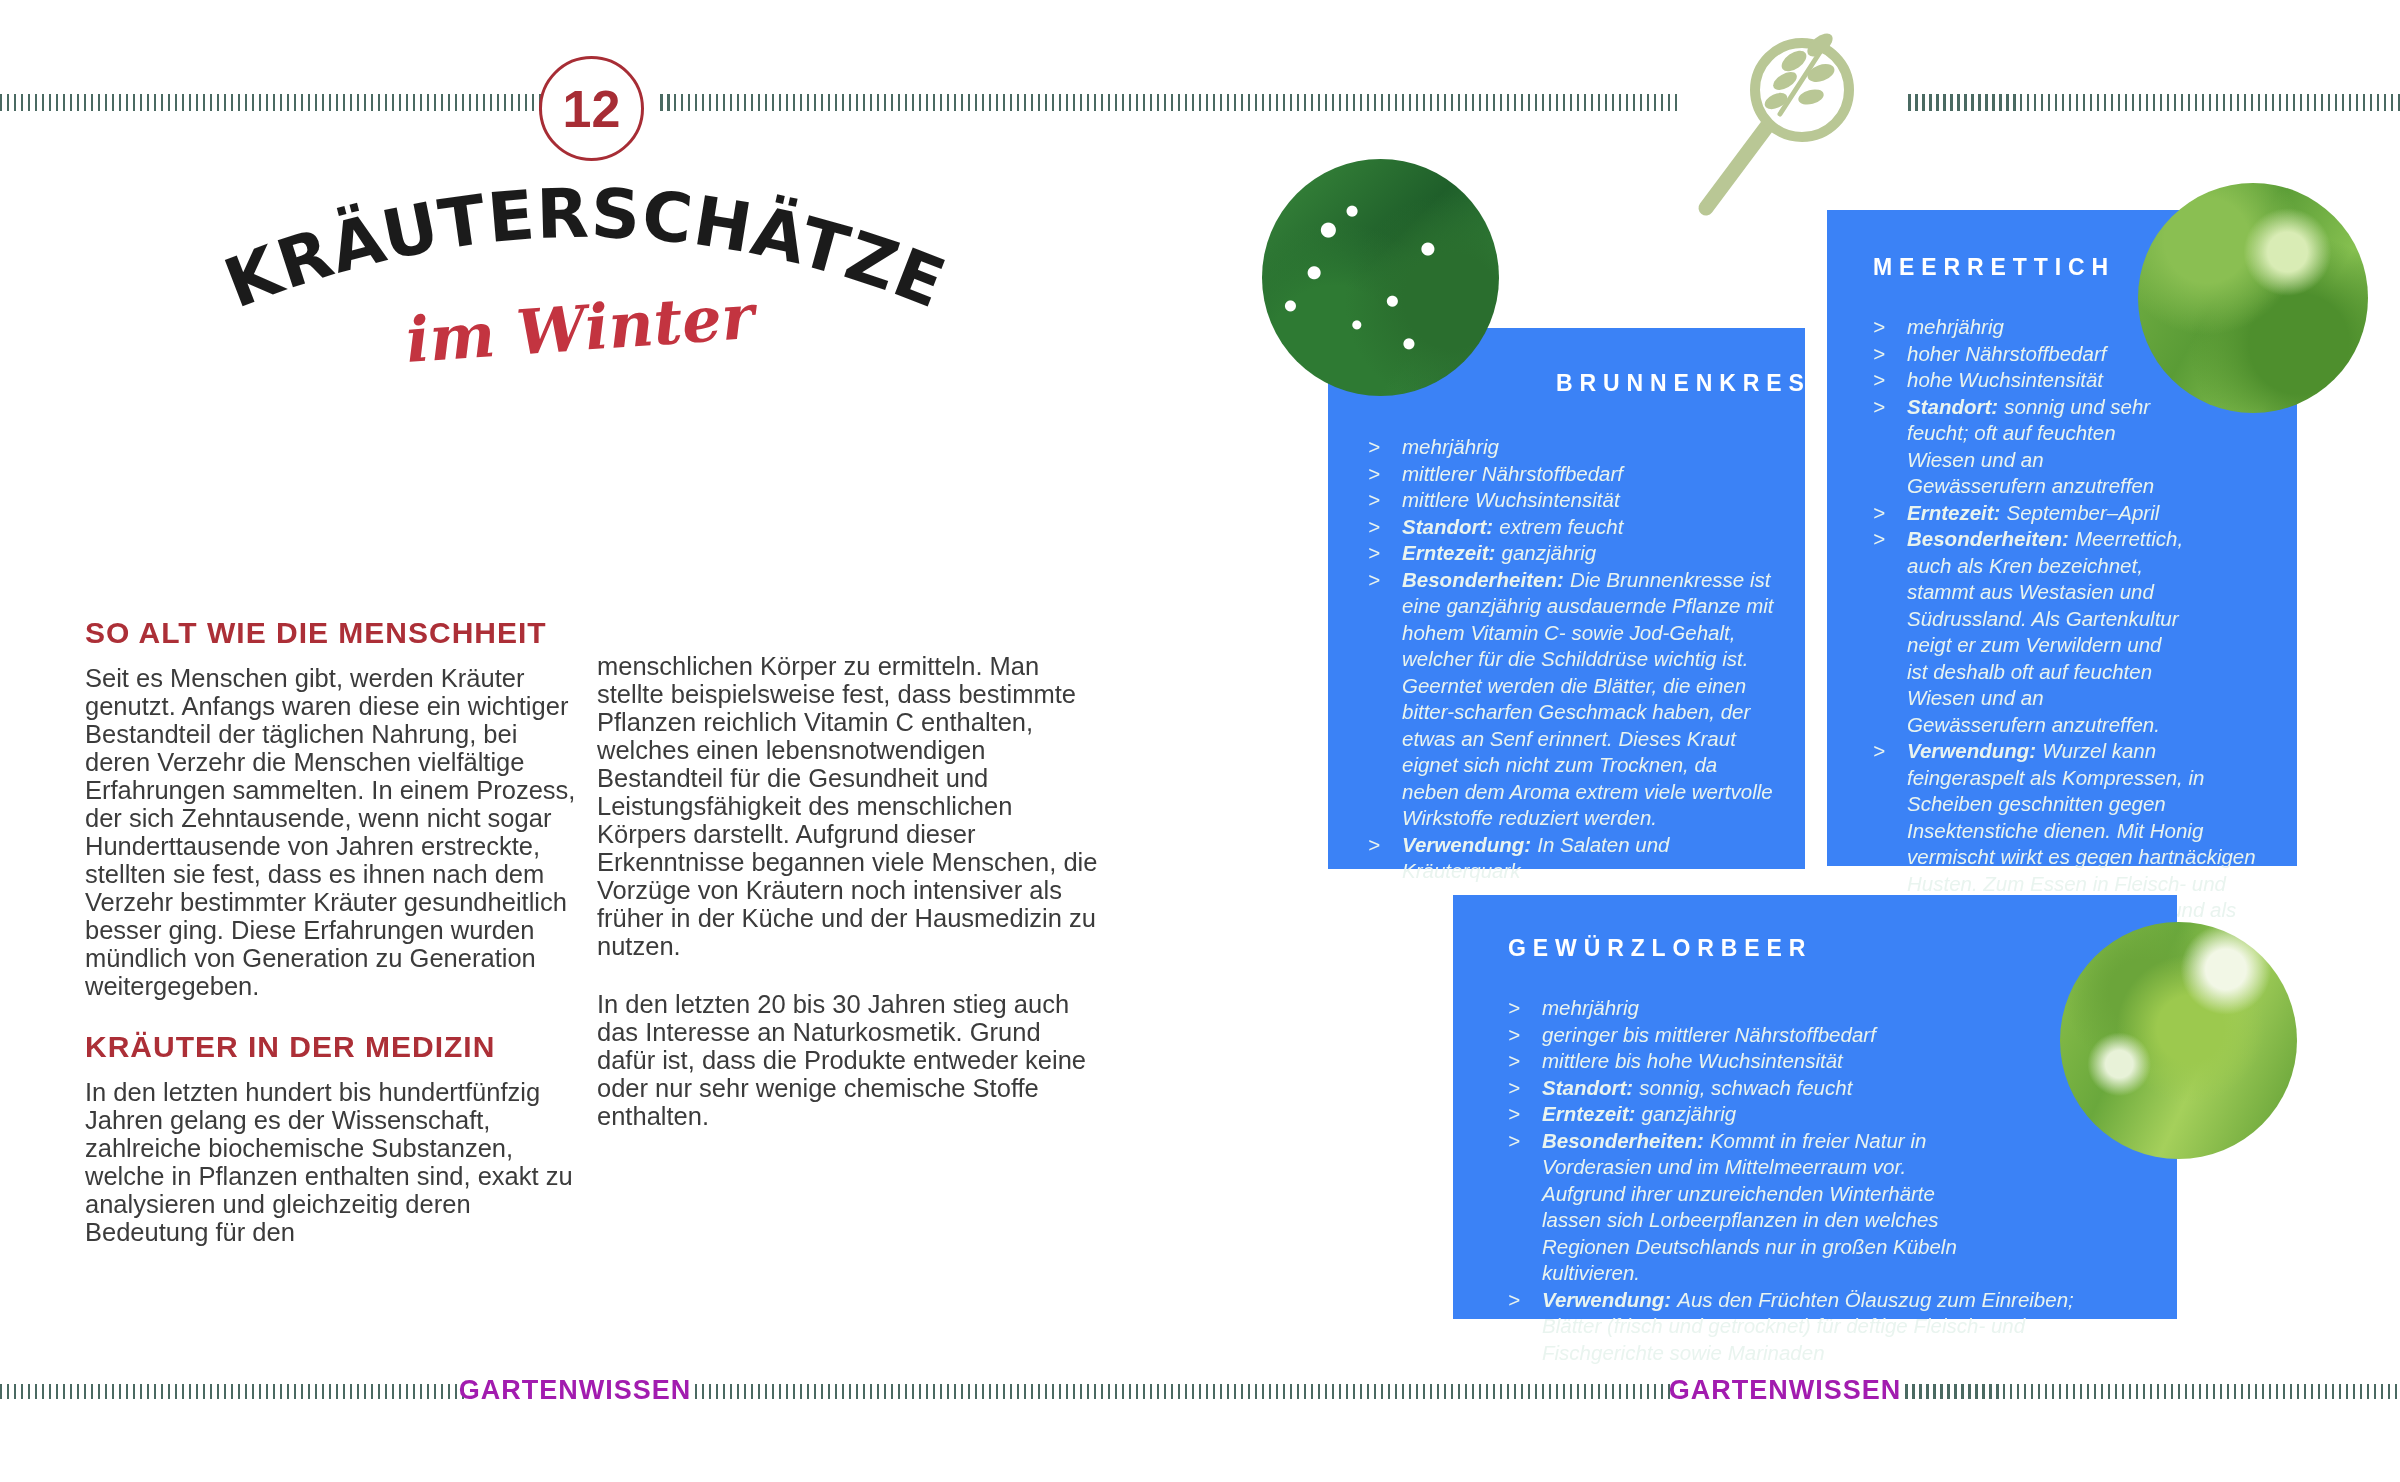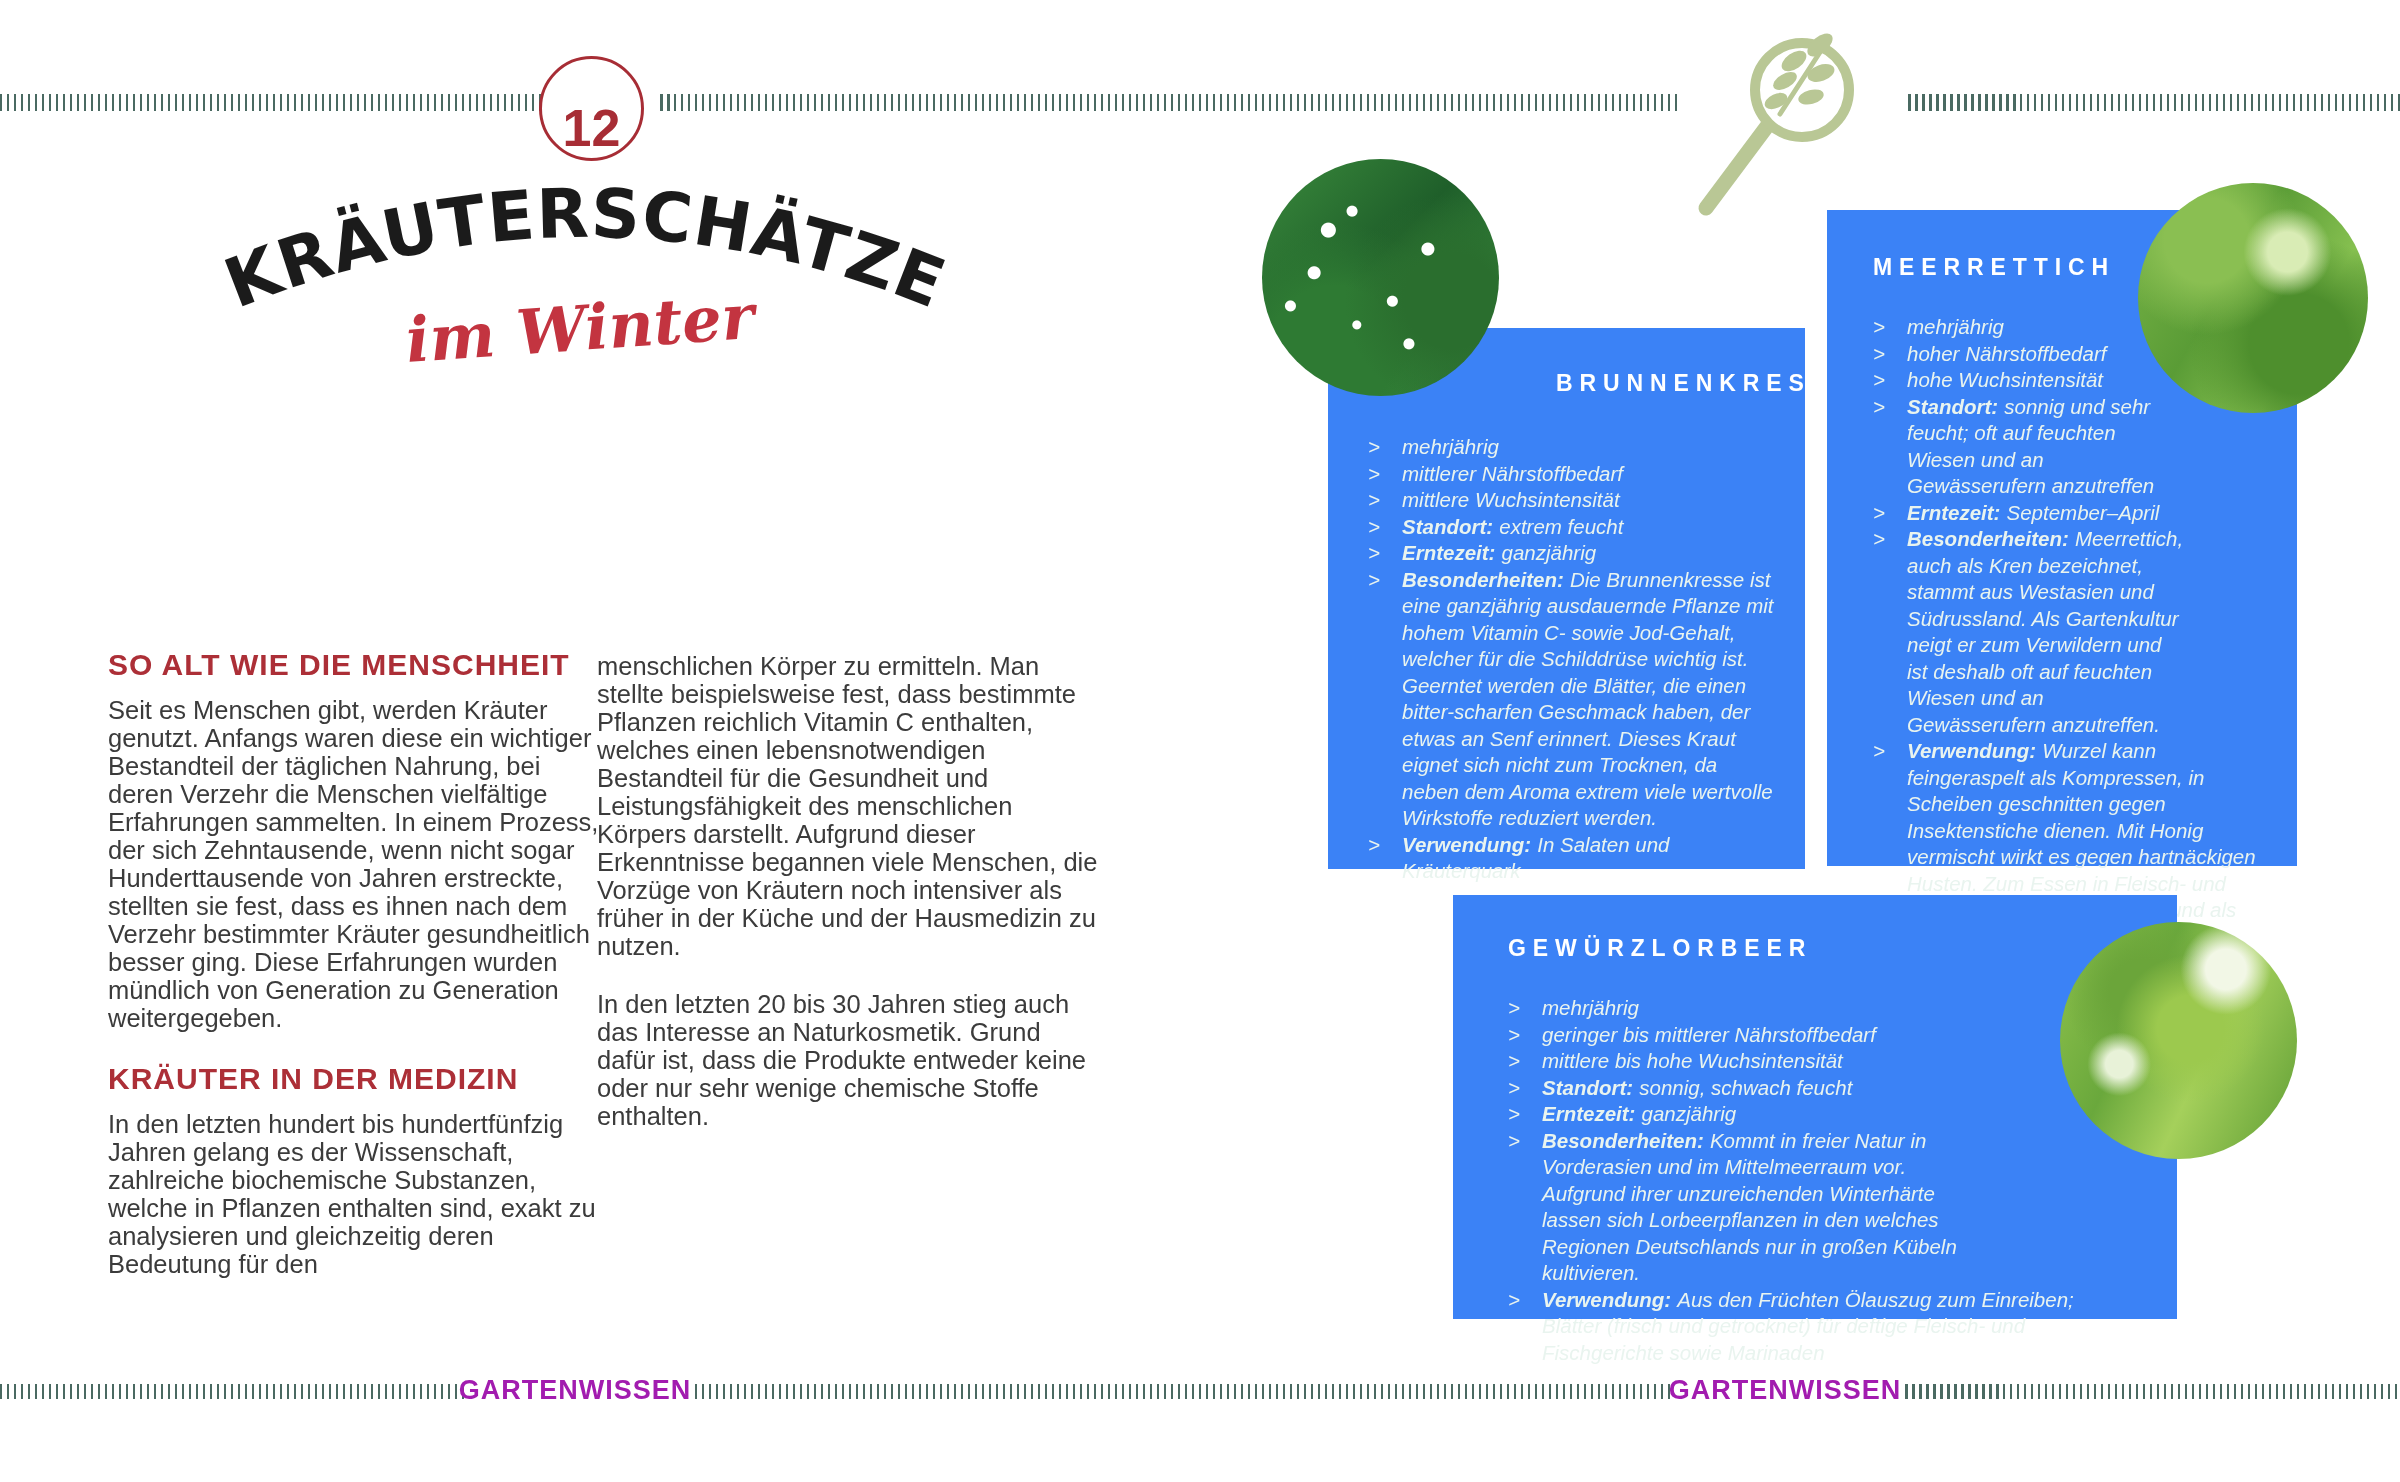--- a/index.html
+++ b/index.html
@@ -16,39 +16,39 @@
   .dash.f{top:1384px;height:15px;}
   .dash.ta{left:0;width:545px;}
   .dash.tb{left:660px;width:1022px;}
   .dash.tc{left:1908px;width:492px;}
   .dash.fa{left:0;width:466px;}
   .dash.fb{left:695px;width:980px;}
   .dash.fc{left:1905px;width:495px;}
   
   .pagenum{
     position:absolute;left:539px;top:56px;width:99px;height:99px;border-radius:50%;
-    border:3.5px solid #a72d35;color:#a72d35;display:flex;align-items:flex-end;justify-content:center;
+    border:3.5px solid #a72d35;color:#a72d35;display:flex;align-items:center;justify-content:center;
     font-size:52px;font-weight:bold;background:#fff;
   }
   
   .title-svg{position:absolute;left:185px;top:148px;}
   .script-title{
     position:absolute;left:330px;top:292px;width:500px;text-align:center;
     font-family:"DejaVu Serif",serif;font-style:italic;font-weight:bold;
     font-size:62px;color:#c33440;transform:rotate(-4deg);
   }
   .intro{
     position:absolute;left:185px;top:450px;width:795px;margin:0;
     font-size:24px;line-height:33px;font-weight:bold;font-style:italic;
     text-align:center;color:#1d1d1d;
   }
   
   .col{position:absolute;color:#3b3b3b;}
   .col p{margin:0;font-size:25.5px;line-height:28px;}
-  .col-left{left:108px;top:616px;width:497px;margin-top:32px;}
+  .col-left{left:85px;top:616px;width:497px;}
   .col-mid{left:597px;top:652px;width:502px;}
   .col-mid p.first{margin-bottom:30px;}
   h2.redhead{
     margin:0 0 14px 0;font-size:30px;font-weight:bold;color:#ac2f37;letter-spacing:1px;
   }
   h2.redhead.second{margin-top:30px;}
   
   .card{position:absolute;background:#3b82f6;z-index:2;}
   .card h3{
     position:absolute;margin:0;color:#ffffff;font-size:23px;font-weight:bold;

